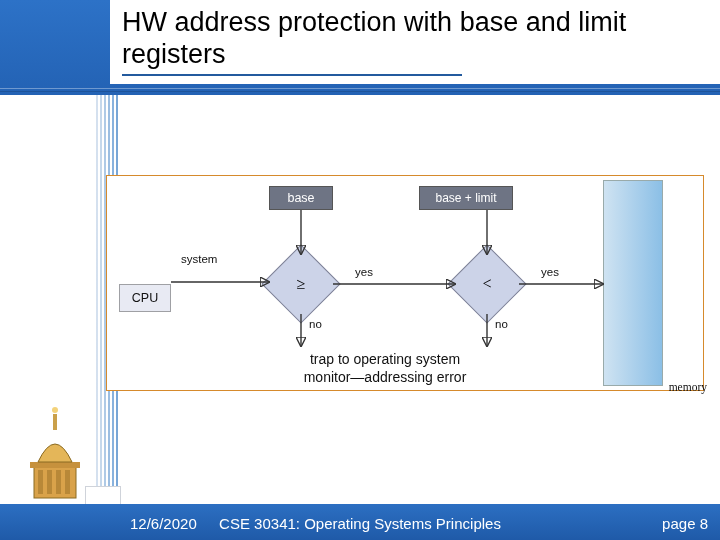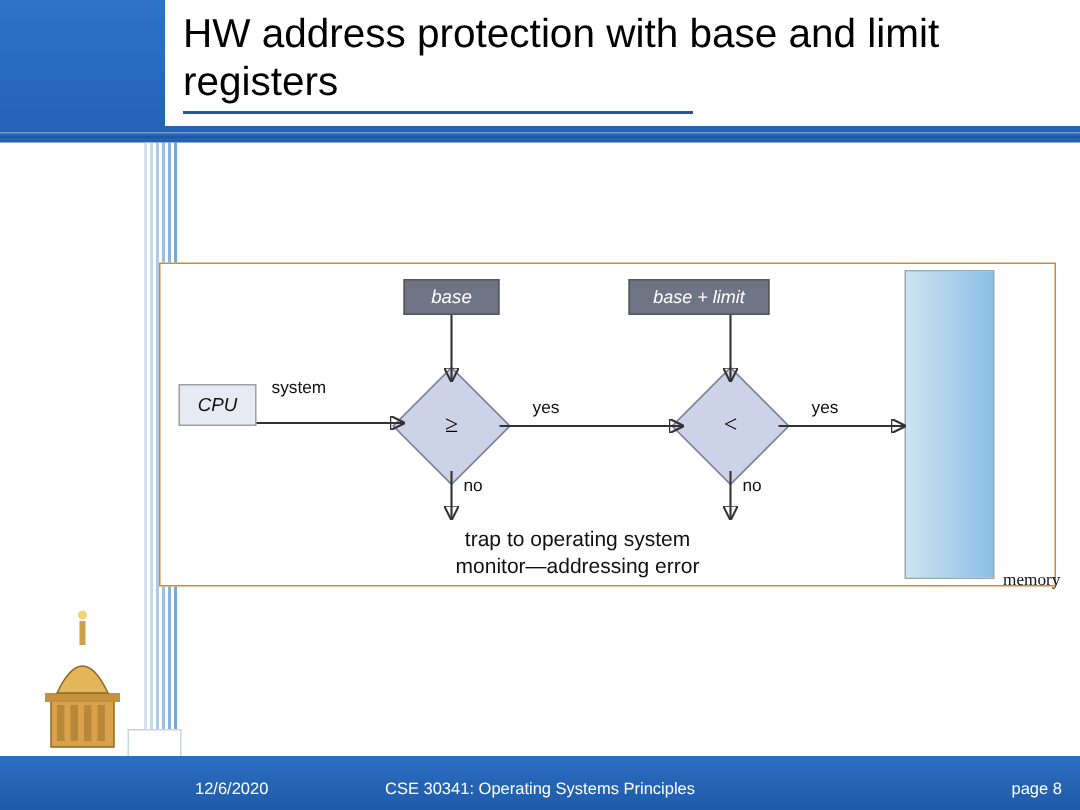--- a/index.html
+++ b/index.html
@@ -88,25 +88,24 @@
     position: absolute;
     background: #e8eaf3;
     border: 1px solid #9fa0a4;
     text-align: center;
     font-size: 12.5px;
     color: #111;
     display: flex;
     align-items: center;
     justify-content: center;
     padding: 0 6px;
-    font-style: italic;
   }
   .reg1 { left: 162px; top: 10px;  width: 64px; height: 24px; background:#6e7484; color:#fff; border-color:#555;}
   .reg2 { left: 312px; top: 10px;  width: 94px; height: 24px; background:#6e7484; color:#fff; border-color:#555; font-size:12px;}
-  .cpu  { left: 12px;  top: 80px;  width: 52px; height: 28px; background:#e8eaf3; font-size:12.5px;}
+  .cpu  { left: 12px;  top: 108px;  width: 52px; height: 28px; background:#e8eaf3; font-size:12.5px;}
 
   
   .mem {
     position: absolute;
     right: 40px; top: 4px;
     width: 60px; height: 206px;
     background: linear-gradient(to right, #cfe3f2, #8bbfe6);
     border: 1px solid #9aa;
   }
   .mem-label {
@@ -202,21 +201,21 @@
   .dome {
     position: absolute;
     left: 20px; bottom: 34px;
     width: 70px; height: 110px;
     pointer-events: none;
   }
 
   .ft-text {
     position: absolute;
     bottom: 8px;
-    font-size: 11px;
+    font-size: 15px;
     color: #fff;
   }
   .ft-date   { left: 130px; }
   .ft-course { left: 50%; transform: translateX(-50%); }
   .ft-page   { right: 12px; }
 
 </style>
 </head>
 <body>
 

